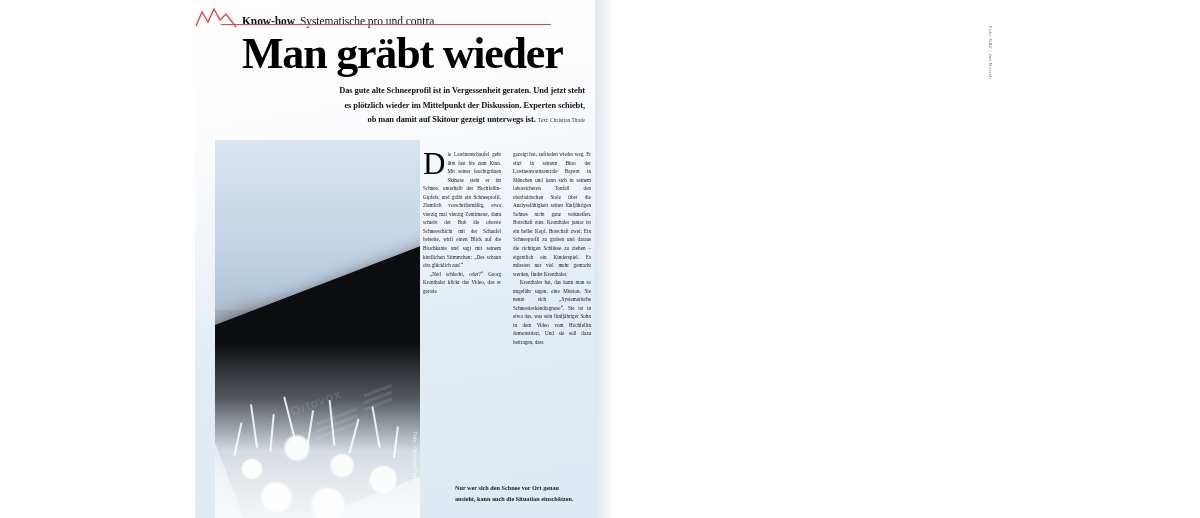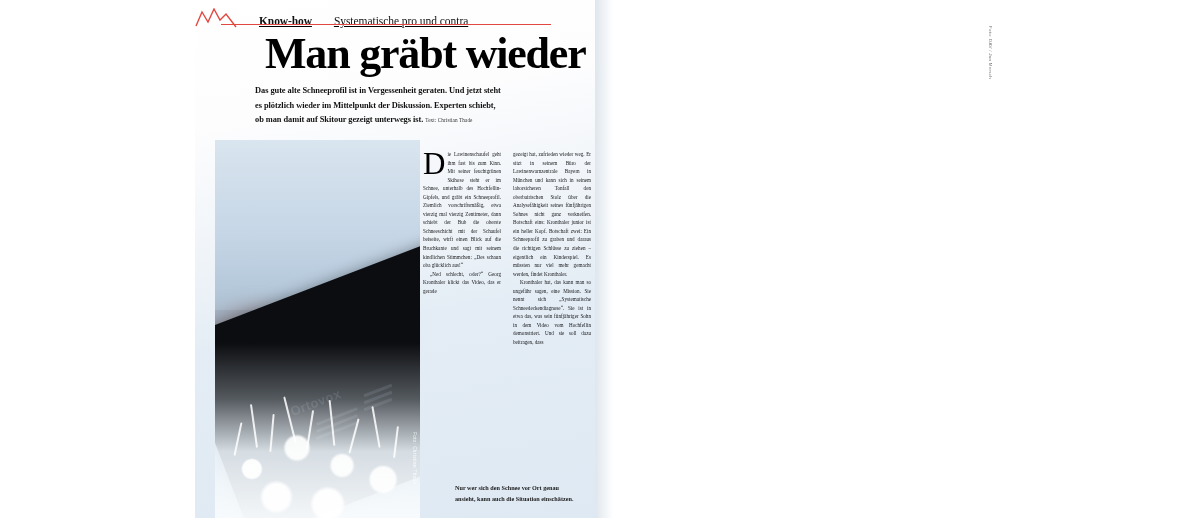--- a/index.html
+++ b/index.html
@@ -35,22 +35,21 @@
     background: #ffffff;
   }
 
   
   .runhead {
     position: absolute;
     left: 0px; top: 6px;
     width: 400px; height: 22px;
     display: flex;
     align-items: flex-end;
-    gap: 22px;
-    text-decoration: underline;
+    gap: 5px;
   }
   .zigzag { width: 42px; height: 20px; display:block; }
   .runhead-kicker {
     font-family: "Liberation Serif", serif;
     font-weight: bold;
     font-size: 11.5px;
     color: #111111;
     letter-spacing: -0.1px;
     line-height: 13px;
   }
@@ -64,37 +63,37 @@
   .runhead-rule {
     position: absolute;
     left: 26px; top: 24px;
     width: 330px; height: 1.3px;
     background: #e2483f;
   }
 
   
   .headline {
     position: absolute;
-    left: 70px; top: 30px;
+    left: 47px; top: 30px;
     width: 345px;
     font-family: "Liberation Serif", serif;
     font-weight: bold;
     font-size: 44px;
     line-height: 48px;
     letter-spacing: -1.2px;
     color: #000000;
     white-space: nowrap;
   }
 
   
   .standfirst {
     position: absolute;
     left: 60px; top: 84px;
     width: 330px;
-    text-align: left;
+    text-align: right;
     font-family: "Liberation Serif", serif;
     font-weight: bold;
     font-size: 8.4px;
     line-height: 14.5px;
     color: #111111;
     letter-spacing: -0.05px;
   }
   .standfirst .byline {
     font-weight: normal;
     font-size: 5.2px;

